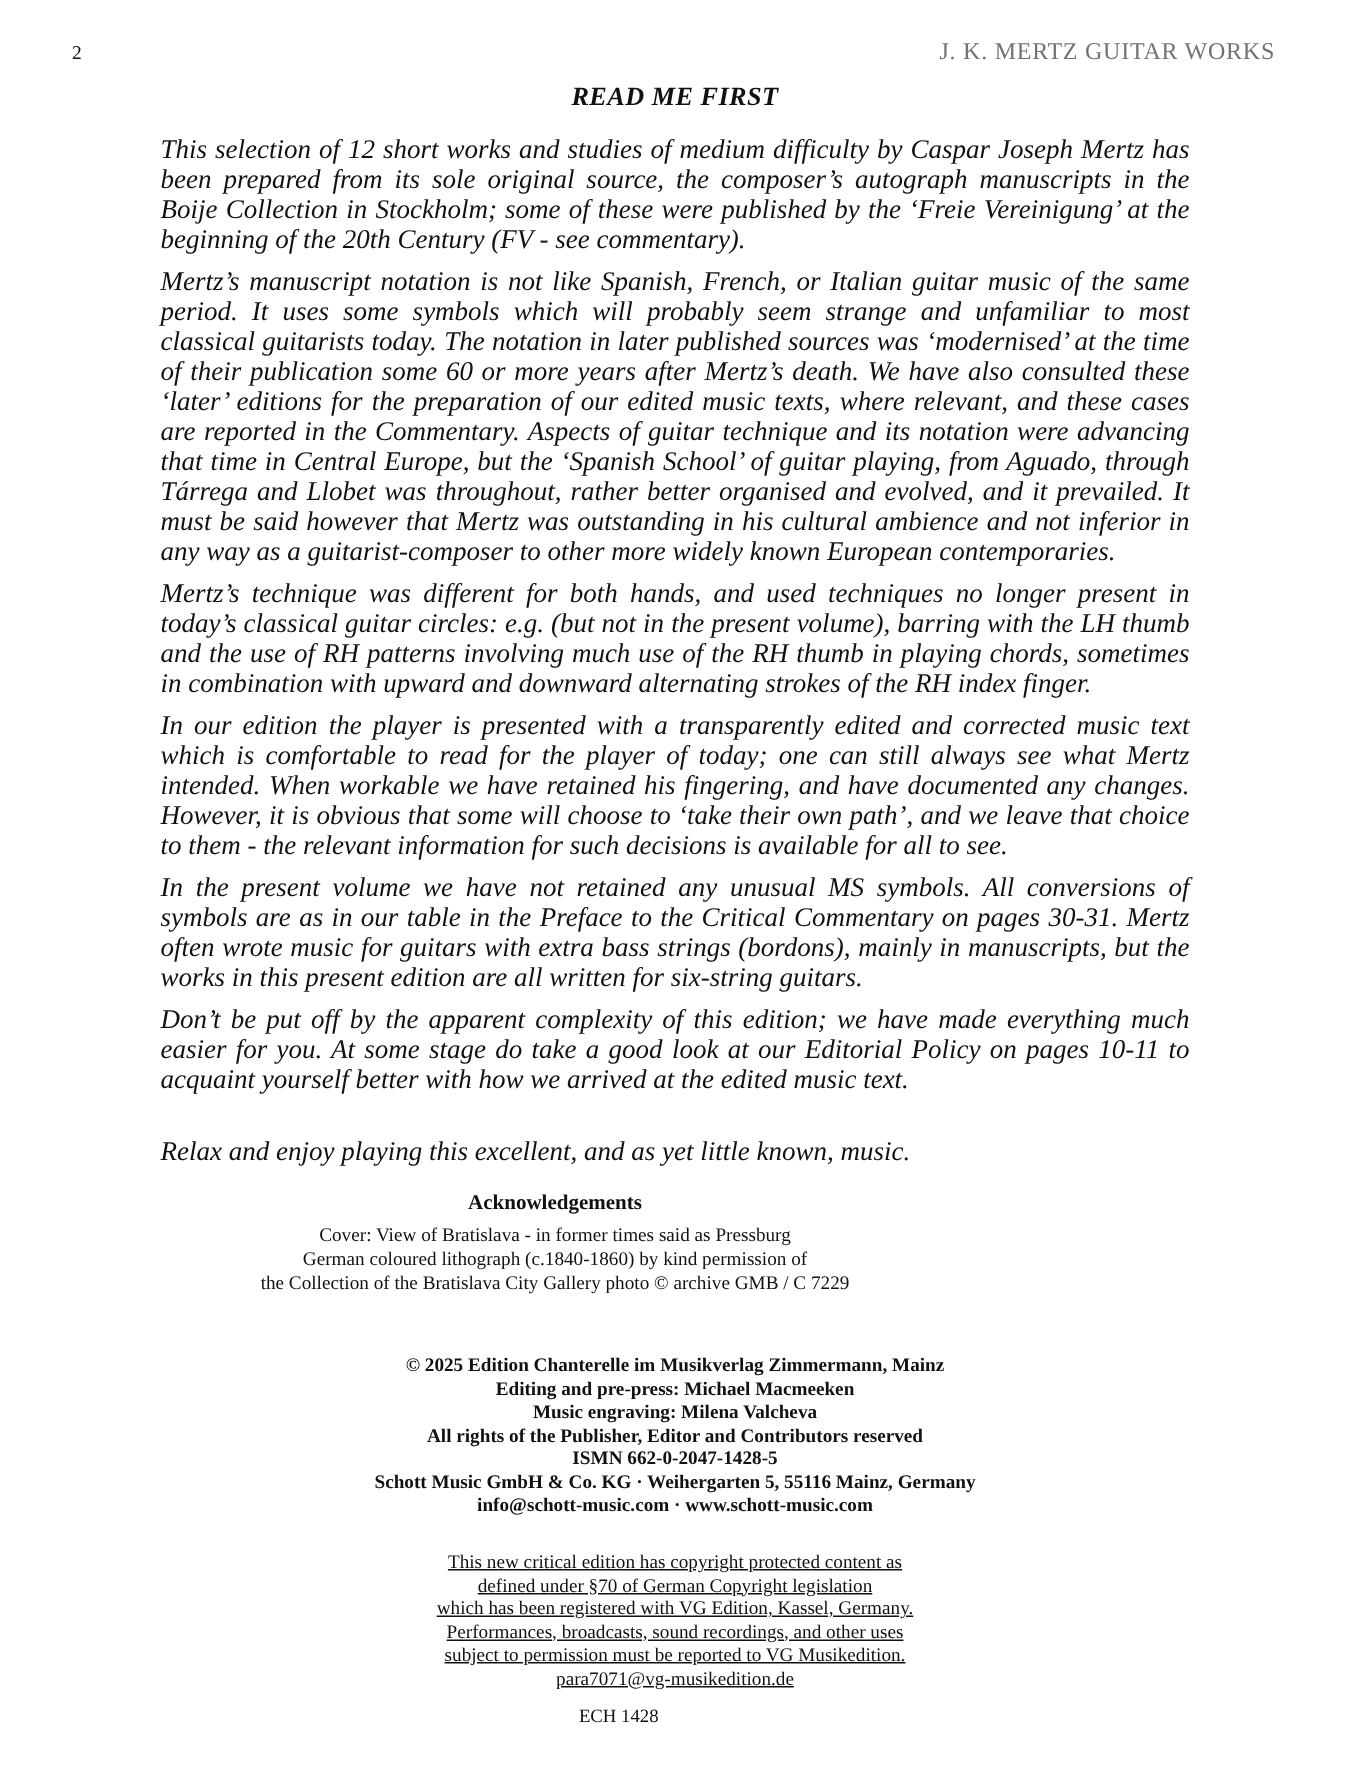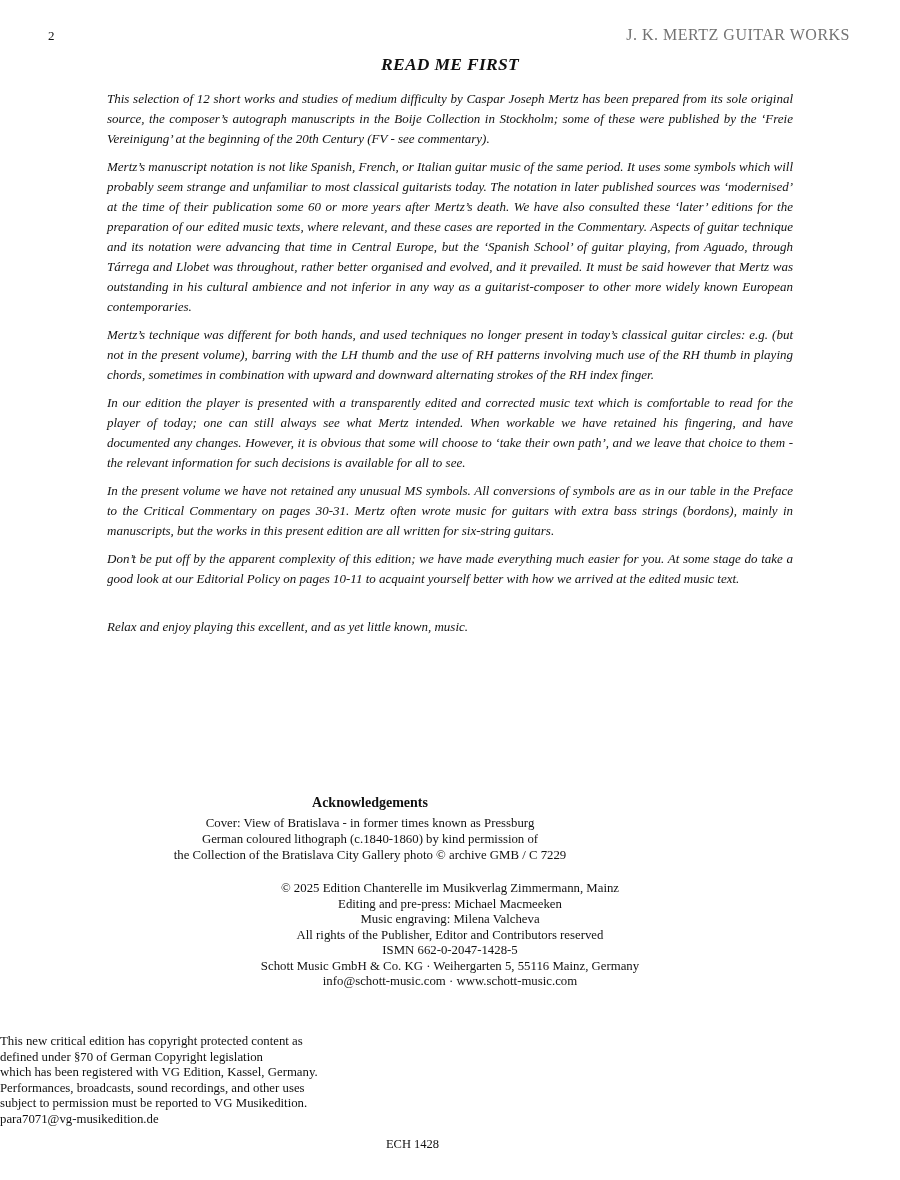--- a/index.html
+++ b/index.html
@@ -42,21 +42,21 @@
     font-style: italic;
   }
   .main-title {
     text-align: center;
     font-size: 17.5px;
     font-weight: bold;
     letter-spacing: 0.3px;
     margin-bottom: 14px;
   }
   .body-text p {
-    font-size: 13px;
+    font-size: 18px;
     line-height: 20px;
     text-align: justify;
     margin-bottom: 8px;
   }
   .body-text p:last-child { margin-bottom: 0; margin-top: 28px; }
   .ack-block {
     position: absolute;
     top: 795px;
     left: 0;
     width: 740px;
@@ -68,32 +68,34 @@
     margin-bottom: 4px;
   }
   .ack-block .line,
   .pub-block .line,
   .notice-block .line {
     font-size: 12.8px;
     line-height: 16px;
   }
   .pub-block {
     position: absolute;
-    top: 881px;
+    top: 903px;
     left: 0;
     width: 900px;
     text-align: center;
+    font-weight: bold;
   }
   .pub-block .line { line-height: 15.5px; }
   .notice-block {
     position: absolute;
     top: 1034px;
     left: 0;
     width: 900px;
-    text-align: left;
+    text-align: center;
+    text-decoration: underline;
   }
   .notice-block .line { line-height: 15.5px; }
   .footer-mark {
     position: absolute;
     top: 1137px;
     left: 0;
     width: 825px;
     text-align: center;
     font-size: 12.5px;
   }
@@ -116,21 +118,21 @@
       <p>Mertz’s technique was different for both hands, and used techniques no longer present in today’s classical guitar circles: e.g. (but not in the present volume), barring with the LH thumb and the use of RH patterns involving much use of the RH thumb in playing chords, sometimes in combination with upward and downward alternating strokes of the RH index finger.</p>
       <p>In our edition the player is presented with a transparently edited and corrected music text which is comfortable to read for the player of today; one can still always see what Mertz intended. When workable we have retained his fingering, and have documented any changes. However, it is obvious that some will choose to ‘take their own path’, and we leave that choice to them - the relevant information for such decisions is available for all to see.</p>
       <p>In the present volume we have not retained any unusual MS symbols. All conversions of symbols are as in our table in the Preface to the Critical Commentary on pages 30-31. Mertz often wrote music for guitars with extra bass strings (bordons), mainly in manuscripts, but the works in this present edition are all written for six-string guitars.</p>
       <p>Don’t be put off by the apparent complexity of this edition; we have made everything much easier for you. At some stage do take a good look at our Editorial Policy on pages 10-11 to acquaint yourself better with how we arrived at the edited music text.</p>
       <p>Relax and enjoy playing this excellent, and as yet little known, music.</p>
     </div>
   </div>
 
   <div class="ack-block">
     <div class="ack-heading">Acknowledgements</div>
-    <div class="line">Cover: View of Bratislava - in former times known as Pressburg</div>
+    <div class="line">Cover: View of Bratislava - in former times said as Pressburg</div>
     <div class="line">German coloured lithograph (c.1840-1860)  by kind permission of</div>
     <div class="line">the Collection of the Bratislava City Gallery photo © archive GMB / C 7229</div>
   </div>
 
   <div class="pub-block">
     <div class="line">© 2025 Edition Chanterelle im Musikverlag Zimmermann, Mainz</div>
     <div class="line">Editing and pre-press: Michael Macmeeken</div>
     <div class="line">Music engraving: Milena Valcheva</div>
     <div class="line">All rights of the Publisher, Editor and Contributors reserved</div>
     <div class="line">ISMN 662-0-2047-1428-5</div>

